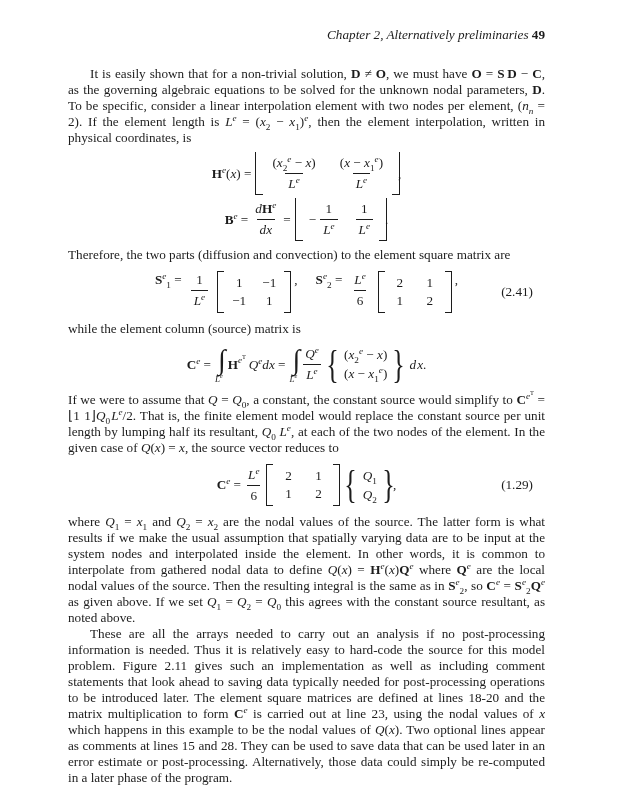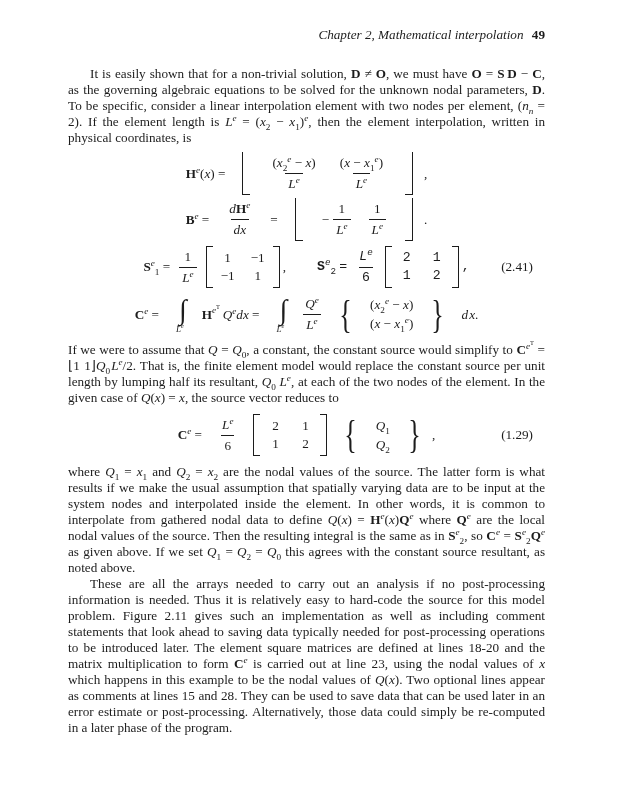--- a/index.html
+++ b/index.html
@@ -13,37 +13,37 @@
     font-size:13.2px;
     line-height:16px;
     padding:27px 72px 0 68px;
     overflow:hidden;
   }
   .running-head{
     text-align:right;
     margin-bottom:23px;
   }
   .running-head .title{font-style:italic;}
-  .running-head .pagenum{font-weight:bold;margin-left:5px;}
+  .running-head .pagenum{font-weight:bold;}
   p.para{
     margin:0;
     text-align:justify;
   }
   p.indent{text-indent:22px;}
   sup,sub{font-size:70%;line-height:0;}
   sup{vertical-align:super;}
   sub{vertical-align:sub;}
   
   .eq{
     display:flex;justify-content:center;align-items:center;
-    gap:17px;position:relative;margin:9px 0;
+    gap:4px;position:relative;margin:9px 0;
   }
   .eqnum{position:absolute;right:12px;top:50%;transform:translateY(-50%);}
-  .eqgroup{display:flex;align-items:center;gap:9px;}
-  .gap-l{margin-left:14px;font-family:Liberation Mono, monospace;}
+  .eqgroup{display:flex;gap:9px;}
+  .gap-l{margin-left:14px;}
   .frac{display:inline-flex;flex-direction:column;align-items:center;}
   .frac .num{padding:0 3px 2px;text-align:center;}
   .frac .den{border-top:1px solid #1c1c1c;padding:2px 3px 0;text-align:center;}
   .floor-l{align-self:stretch;width:7px;border-left:1.3px solid #1c1c1c;border-bottom:1.3px solid #1c1c1c;margin:-3px 0;}
   .floor-r{align-self:stretch;width:7px;border-right:1.3px solid #1c1c1c;border-bottom:1.3px solid #1c1c1c;margin:-3px 0;}
   .sq-l{align-self:stretch;width:6px;border:1.3px solid #1c1c1c;border-right:none;margin:-1px 0;}
   .sq-r{align-self:stretch;width:6px;border:1.3px solid #1c1c1c;border-left:none;margin:-1px 0;}
   .rowvec{display:inline-flex;align-items:center;gap:18px;padding:0 2px;}
   .minusfrac{display:inline-flex;align-items:center;gap:4px;}
   .mat{display:inline-flex;align-items:center;}
@@ -56,21 +56,21 @@
   .int .glyph{font-size:28px;line-height:26px;padding-left:3px;}
   .int .isub{font-size:9px;line-height:8px;margin-top:2px;}
   .tail{margin-left:-6px;}
 </style>
 </head>
 <body>
 
 <div class="page">
 
   <div class="running-head">
-    <span class="title">Chapter 2, Mathematical interpolation</span>
+    <span class="title">Chapter 2, Alternatively preliminaries</span>
     <span class="pagenum">49</span>
   </div>
 
   <p class="para indent">It is easily shown that for a non-trivial solution, <b>D</b> ≠ <b>O</b>, we must have <b>O</b> = <b>S D</b> − <b>C</b>, as the governing algebraic equations to be solved for the unknown nodal parameters, <b>D</b>. To be specific, consider a linear interpolation element with two nodes per element, (<i>n<sub>n</sub></i> = 2).  If the element length is <i>L</i><sup><i>e</i></sup> = (<i>x</i><sub>2</sub> − <i>x</i><sub>1</sub>)<sup><i>e</i></sup>, then the element interpolation, written in physical coordinates, is</p>
 
   <div class="eq">
     <span><b>H</b><sup><i>e</i></sup>(<i>x</i>) =</span>
     <span class="floor-l"></span>
     <span class="rowvec">
       <span class="frac">
@@ -105,20 +105,21 @@
       </span>
       <span class="frac">
         <span class="num">1</span>
         <span class="den"><i>L</i><sup><i>e</i></sup></span>
       </span>
     </span>
     <span class="floor-r"></span>
     <span class="tail">.</span>
   </div>
 
+  <p class="para">Therefore, the two parts (diffusion and convection) to the element square matrix are</p>
 
   <div class="eq">
     <span class="eqgroup">
       <span><b>S</b><sup><i>e</i></sup><sub>1</sub> =</span>
       <span class="frac">
         <span class="num">1</span>
         <span class="den"><i>L</i><sup><i>e</i></sup></span>
       </span>
       <span class="mat">
         <span class="sq-l"></span>
@@ -146,20 +147,21 @@
           <span>1</span>
           <span>2</span>
         </span>
         <span class="sq-r"></span>
       </span>
       <span class="tail">,</span>
     </span>
     <span class="eqnum">(2.41)</span>
   </div>
 
+  <p class="para">while the element column (source) matrix is</p>
 
   <div class="eq">
     <span><b>C</b><sup><i>e</i></sup> =</span>
     <span class="int">
       <span class="glyph">∫</span>
       <span class="isub"><i>L</i><sup><i>e</i></sup></span>
     </span>
     <span><b>H</b><sup><i>e</i><sup>T</sup></sup> <i>Q</i><sup><i>e</i></sup><i>dx</i> =</span>
     <span class="int">
       <span class="glyph">∫</span>

